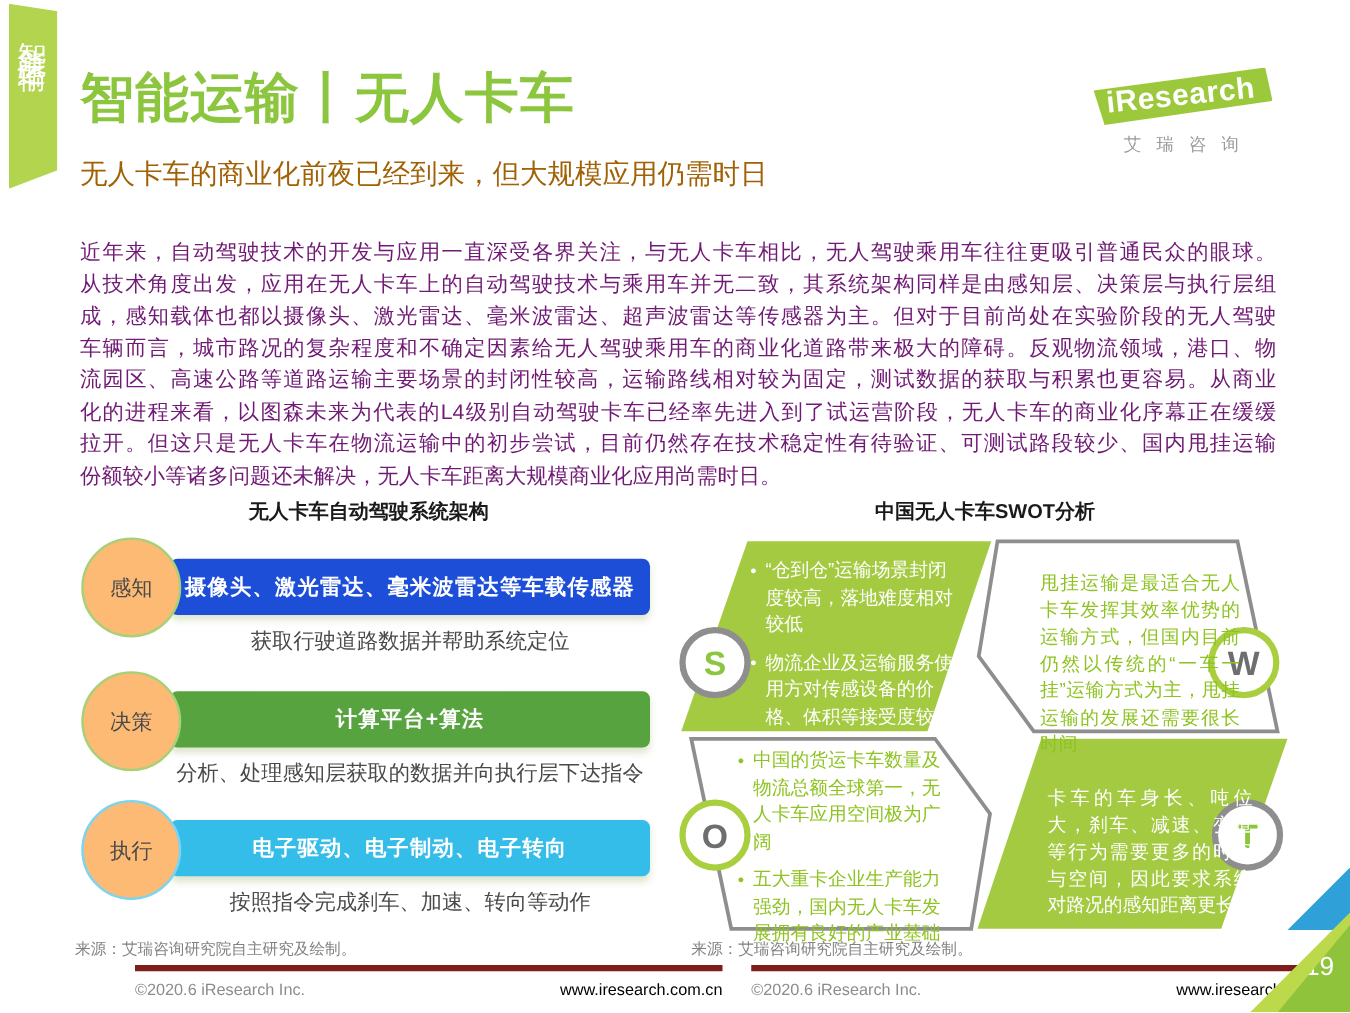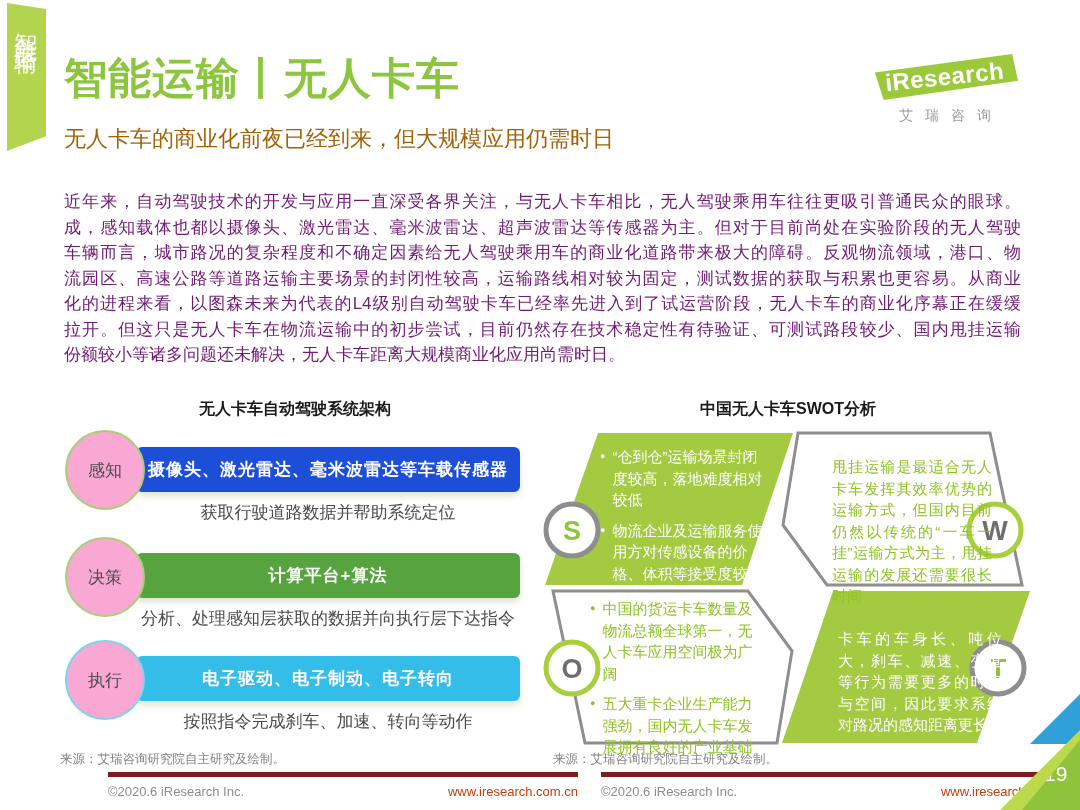--- a/index.html
+++ b/index.html
@@ -62,21 +62,21 @@
   
   .arch { position:absolute; left:60px; top:425px; width:470px; height:320px; }
   .arch-bar {
     position:absolute; left:76px; width:384px; height:45px; border-radius:6px;
     display:flex; align-items:center; justify-content:center;
     color:#ffffff; font-size:17px; font-weight:bold; letter-spacing:1px;
     box-shadow:0 4px 6px rgba(120,150,60,.25);
   }
   .arch-circle {
     position:absolute; left:5px; width:80px; height:80px; border-radius:50%;
-    background:#f9a8d4; display:flex; align-items:center; justify-content:center;
+    background:#fdba74; display:flex; align-items:center; justify-content:center;
     font-size:17px; color:#4a4a4a; z-index:2;
   }
   .arch-caption {
     position:absolute; left:76px; width:384px; text-align:center;
     font-size:17px; color:#4a4a4a;
   }
   .c1 { border:2px solid #a9d077; }
   .c3 { border:2px solid #7ed3ee; }
   
   .swot-svg { position:absolute; left:540px; top:425px; width:495px; height:330px; }
@@ -98,21 +98,21 @@
   .st-w { left:832px; top:456px; width:160px; text-align:justify; }
   .st-o { left:590px; top:598px; width:176px; }
   .st-t { left:838px; top:628px; width:164px; text-align:justify; }
   
   .source { position:absolute; top:751px; font-size:12.5px; color:#828282; }
   .source.left { left:60px; } .source.right { left:553px; }
   .foot-col { position:absolute; top:772px; width:470px; border-top:5px solid #7f1d1d;margin-left:48px; }
   .foot-col.left { left:60px; } .foot-col.right { left:553px; }
   .foot-row { display:flex; justify-content:space-between; margin-top:7px;
               font-size:13px; color:#8c8c8c; }
-  .foot-row a { color:#c2410c; text-decoration:none; }
+  .foot-row a { color:#000000; text-decoration:none; }
   
   .corner { position:absolute; pointer-events:none; }
   .corner-blue  { left:1030px; top:694px; width:50px; height:50px; background:#2fa0d8;
                   clip-path:polygon(0 100%,100% 0,100% 100%); z-index:1; }
   .corner-lime  { left:1000px; top:730px; width:80px; height:80px; background:#bcd94b;
                   clip-path:polygon(0 100%,100% 0,100% 100%); z-index:2; }
   .corner-green { left:1022px; top:740px; width:58px; height:70px; background:#8fc33c;
                   clip-path:polygon(0 100%,100% 0,100% 100%); z-index:3; }
   .page-num { position:absolute; left:22px; top:22px; color:#ffffff; font-size:21px; }
 </style>
@@ -130,20 +130,21 @@
     <span class="logo-word">iResearch</span>
     <span class="logo-dot"></span>
   </div>
   <div class="logo-sub">艾瑞咨询</div>
 </div>
 
 <div class="sub-title">无人卡车的商业化前夜已经到来，但大规模应用仍需时日</div>
 
 <div class="para">
   <div class="para-line">近年来，自动驾驶技术的开发与应用一直深受各界关注，与无人卡车相比，无人驾驶乘用车往往更吸引普通民众的眼球。</div>
+  <div class="para-line">从技术角度出发，应用在无人卡车上的自动驾驶技术与乘用车并无二致，其系统架构同样是由感知层、决策层与执行层组</div>
   <div class="para-line">成，感知载体也都以摄像头、激光雷达、毫米波雷达、超声波雷达等传感器为主。但对于目前尚处在实验阶段的无人驾驶</div>
   <div class="para-line">车辆而言，城市路况的复杂程度和不确定因素给无人驾驶乘用车的商业化道路带来极大的障碍。反观物流领域，港口、物</div>
   <div class="para-line">流园区、高速公路等道路运输主要场景的封闭性较高，运输路线相对较为固定，测试数据的获取与积累也更容易。从商业</div>
   <div class="para-line">化的进程来看，以图森未来为代表的L4级别自动驾驶卡车已经率先进入到了试运营阶段，无人卡车的商业化序幕正在缓缓</div>
   <div class="para-line">拉开。但这只是无人卡车在物流运输中的初步尝试，目前仍然存在技术稳定性有待验证、可测试路段较少、国内甩挂运输</div>
   <div class="para-line">份额较小等诸多问题还未解决，无人卡车距离大规模商业化应用尚需时日。</div>
 </div>
 
 <div class="sec-title left">无人卡车自动驾驶系统架构</div>
 <div class="sec-title right">中国无人卡车SWOT分析</div>

